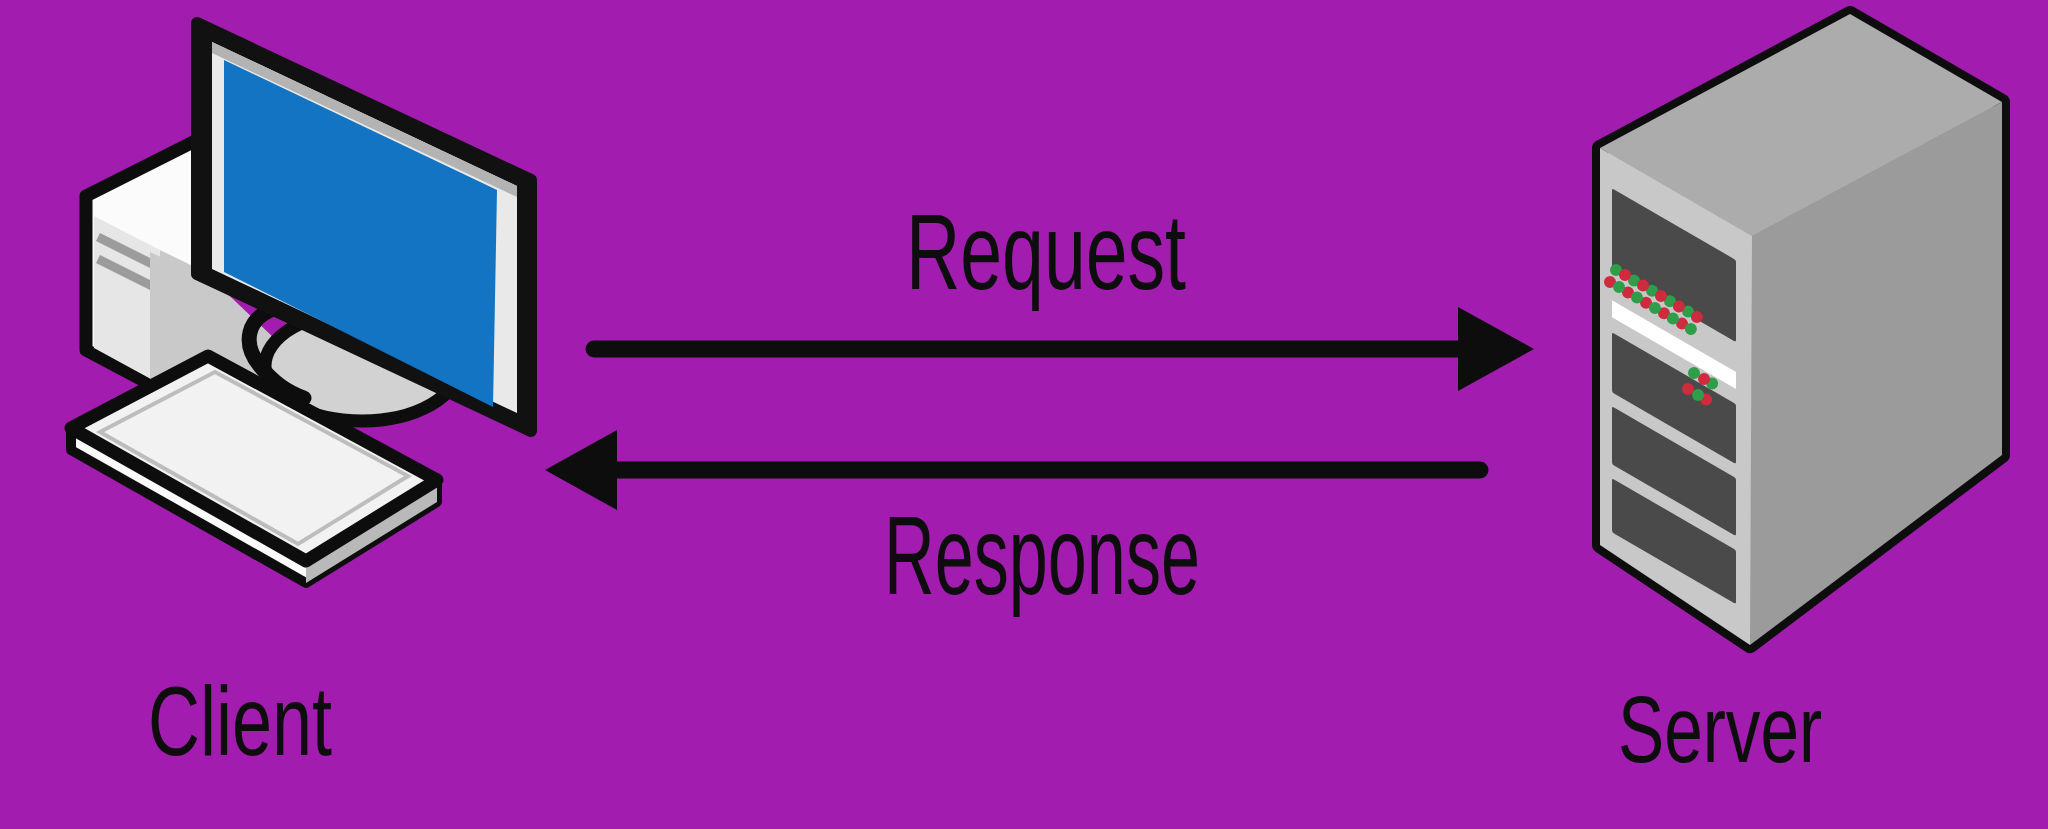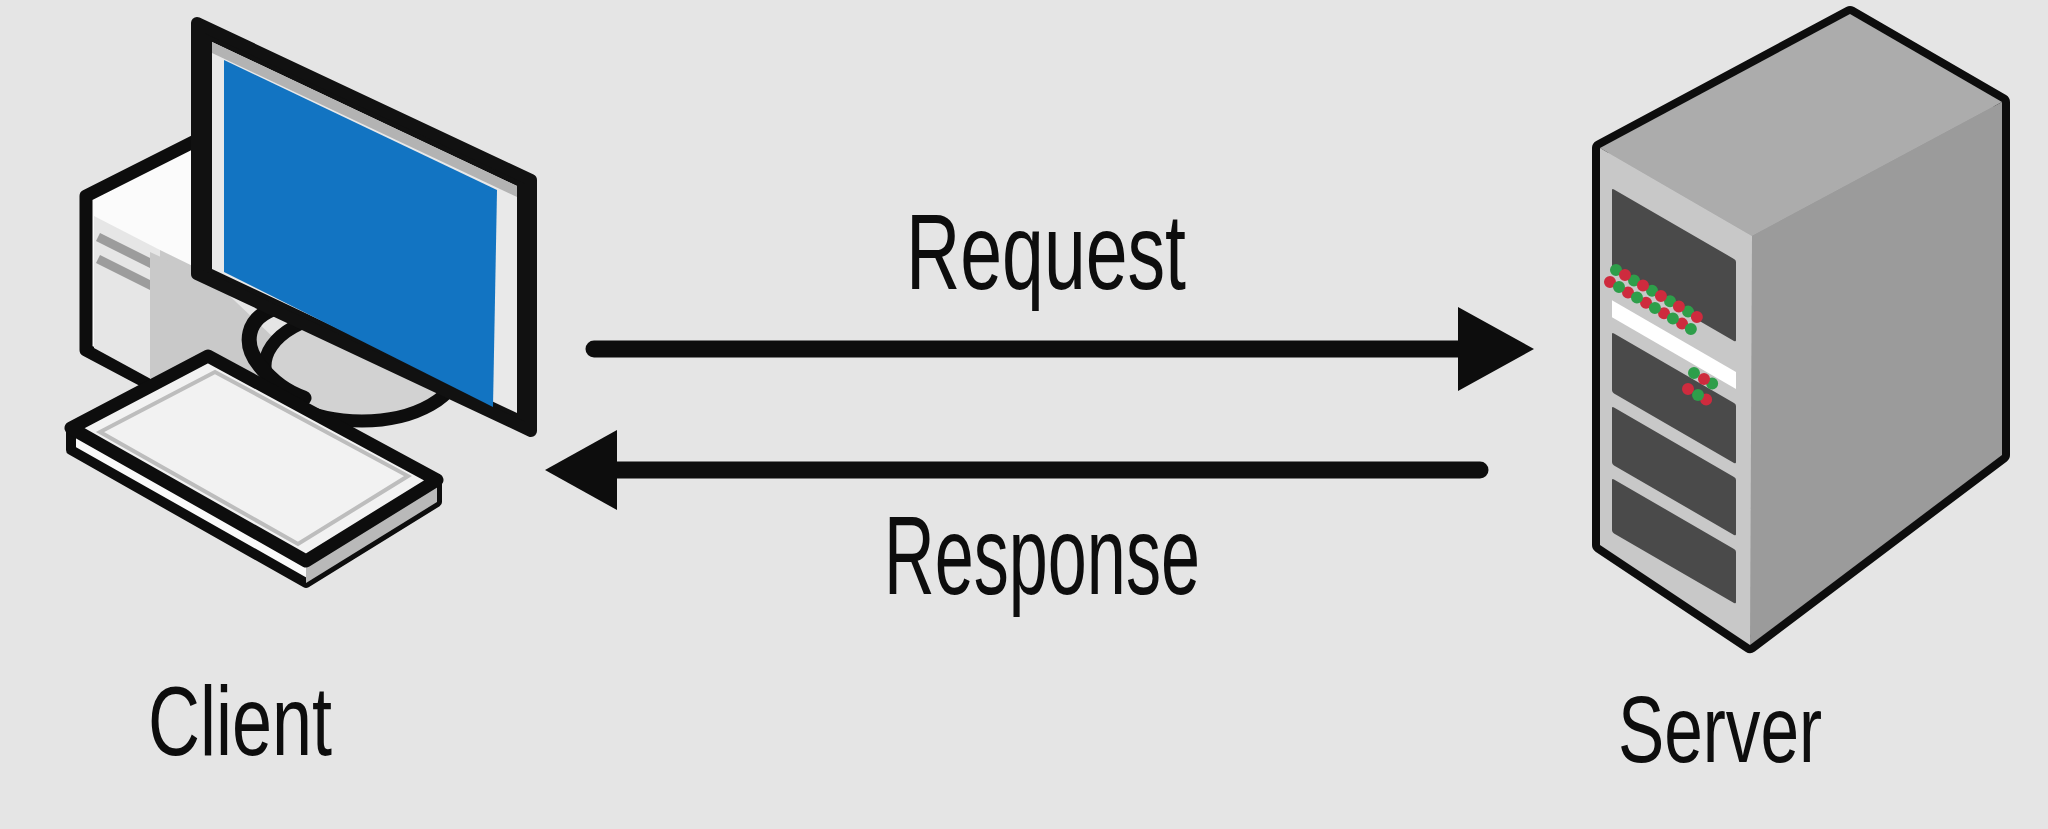--- a/index.html
+++ b/index.html
@@ -3,21 +3,21 @@
 <meta charset="utf-8">
 <style>
   html, body {
     margin: 0;
     padding: 0;
     background: #ffffff;
   }
   .stage {
     width: 2048px;
     height: 829px;
-    background: #e5e5e5;
+    background: #a21caf;
     position: relative;
     overflow: hidden;
   }
   svg.diagram {
     display: block;
     width: 2048px;
     height: 829px;
   }
   text.diagram-label {
     font-family: "Liberation Sans", "DejaVu Sans", sans-serif;

